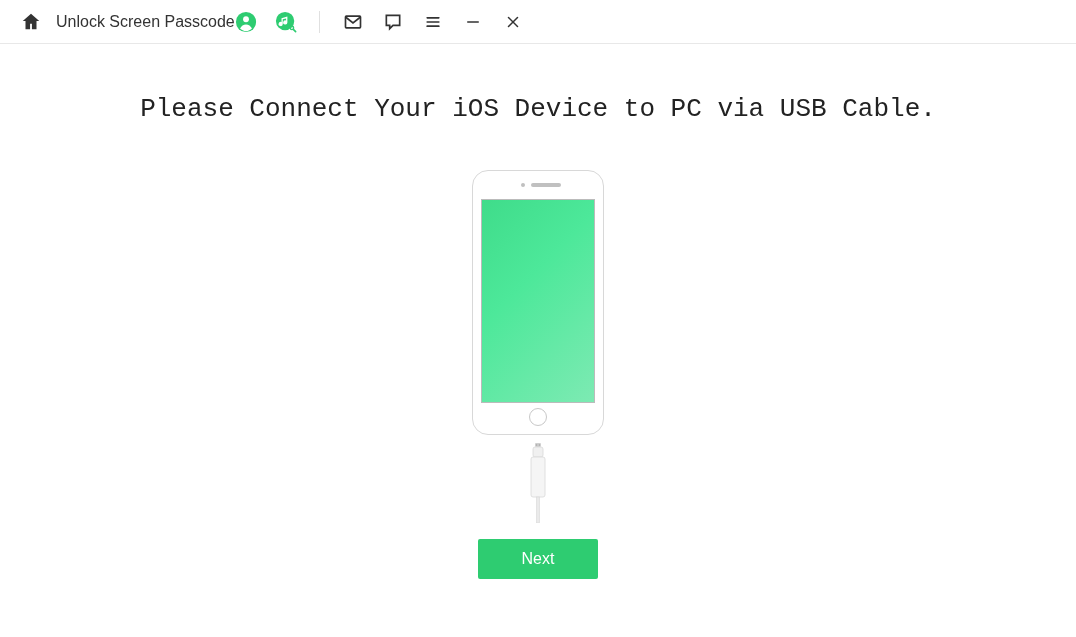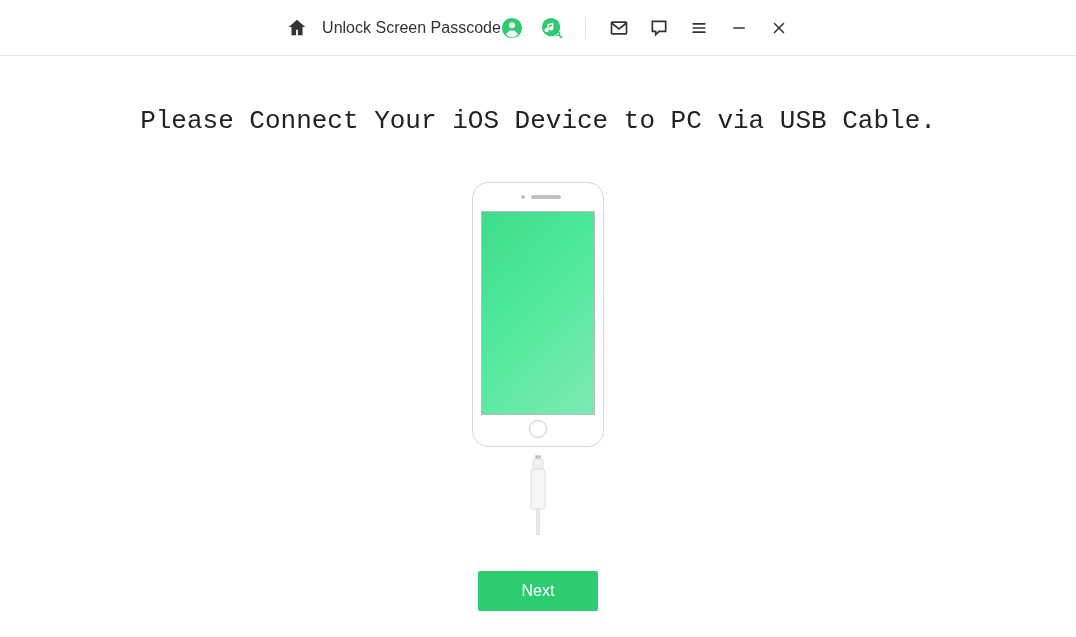--- a/index.html
+++ b/index.html
@@ -4,24 +4,24 @@
   <style>
     * { margin: 0; padding: 0; box-sizing: border-box; }
     body {
       font-family: -apple-system, BlinkMacSystemFont, "Segoe UI", Arial, sans-serif;
       background: #fff;
       width: 1076px;
       height: 637px;
       overflow: hidden;
     }
     .header {
-      height: 56px;
-      display: flex;
-      align-items: center;
-      justify-content: center;
+      height: 44px;
+      display: flex;
+      align-items: center;
+      justify-content: flex-start;
       padding: 0 20px;
       border-bottom: 1px solid #e8e8e8;
     }
     .header-left {
       display: flex;
       align-items: center;
       gap: 14px;
     }
     .home-icon { color: #2ecc71; }
     .title-text {
@@ -118,21 +118,21 @@
       left: 50%;
       transform: translateX(-50%);
     }
     .cable-container {
       display: flex;
       flex-direction: column;
       align-items: center;
       margin-top: 8px;
     }
     .next-btn {
-      margin-top: 36px;
+      margin-top: 16px;
       width: 120px;
       height: 40px;
       background: #2ecc71;
       border: none;
       color: #fff;
       font-size: 16px;
       border-radius: 2px;
       cursor: pointer;
     }
   </style>

